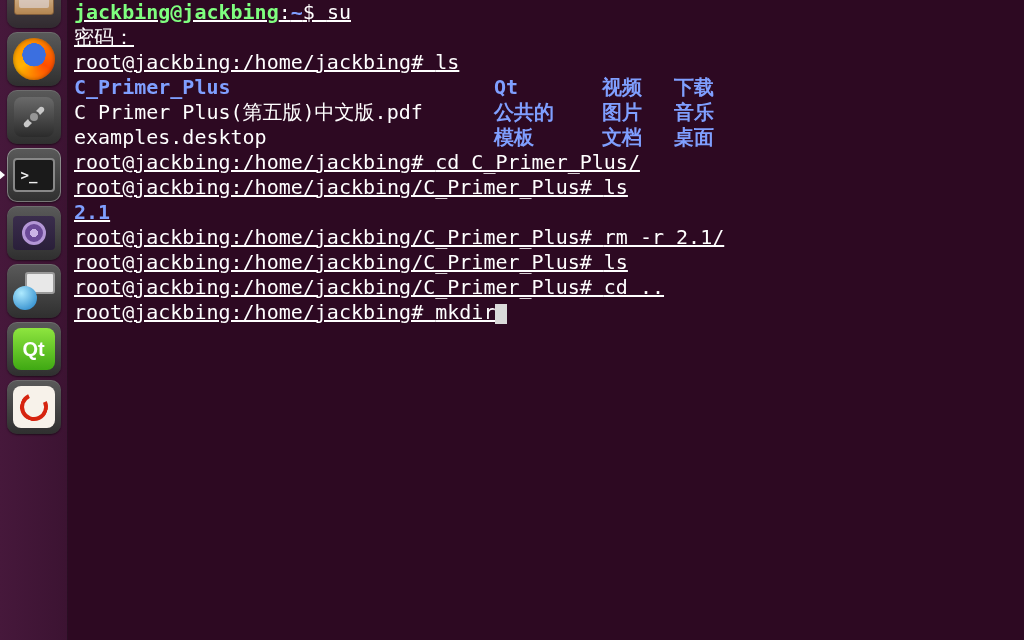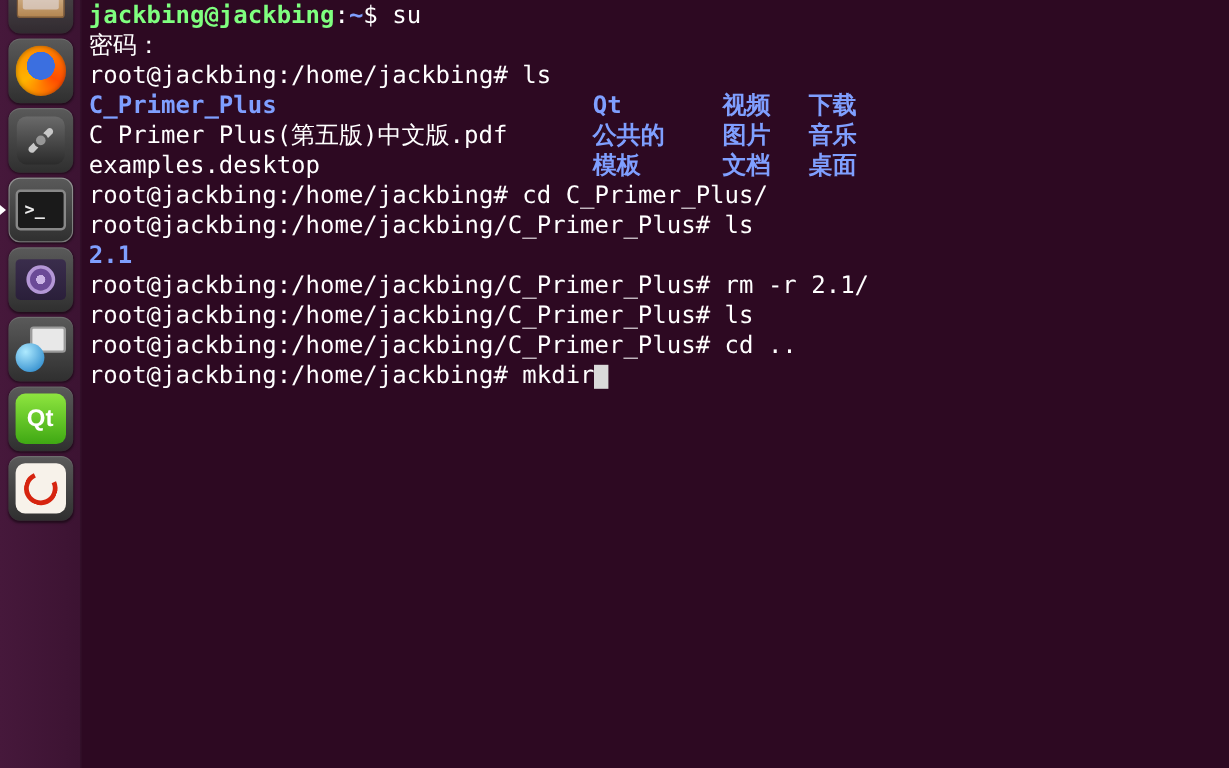--- a/index.html
+++ b/index.html
@@ -66,20 +66,21 @@
 
   .terminal {
     flex:1; height:640px;
     background:#2d0922;
     padding: 0 4px 6px 6px;
     color:#ffffff;
     font-size:20px;
     line-height:25px;
     white-space:pre;
     overflow:hidden;
+    text-decoration:underline;
   }
   .green{color:#7fff7f;}
   .blue{color:#7f9fff;}
   .bold{font-weight:bold;}
   .cursor{
     display:inline-block;width:12px;height:20px;background:#dadada;vertical-align:text-bottom;
   }
   .col{display:inline-block;}
 </style>
 </head>

